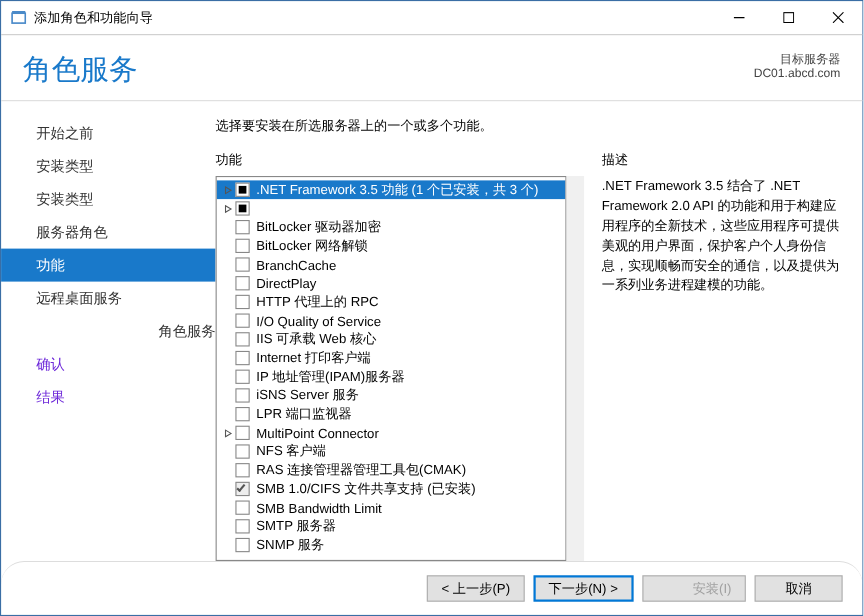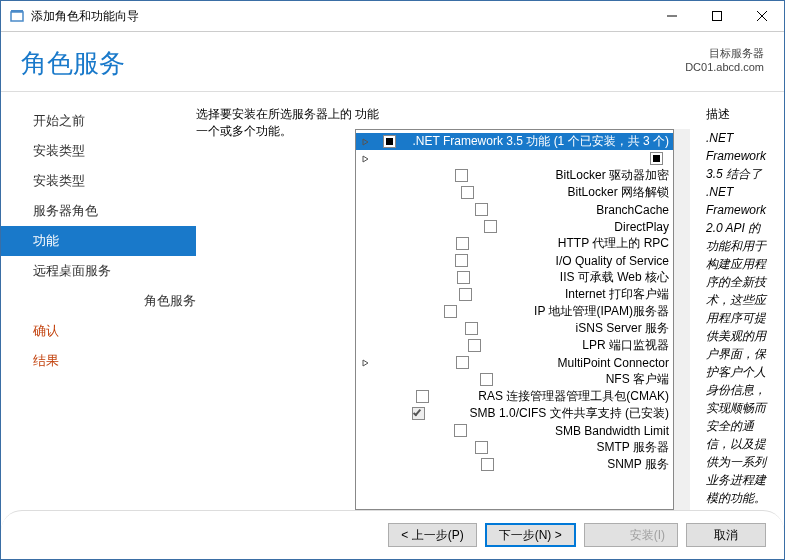--- a/index.html
+++ b/index.html
@@ -9,37 +9,37 @@
   .titlebar .title { flex: 1; font-size: 12px; }
   .win-btn { width: 45px; height: 28px; display: flex; align-items: center; justify-content: center; color: #000; }
   .header { display: flex; padding: 14px 20px 10px 20px; border-bottom: 1px solid #ddd; }
   .header h1 { margin: 0; font-weight: 300; font-size: 26px; color: #1979ca; flex: 1; }
   .target { text-align: right; font-size: 11px; color: #444; }
   .body { flex: 1; display: flex; min-height: 0; }
   .sidebar { width: 195px; padding-top: 14px; }
   .sidebar .item { padding: 6px 0 6px 32px; font-size: 13px; color: #333; cursor: pointer; }
   .sidebar .item.sub { padding-left: 48px; text-align: right; }
   .sidebar .item.selected { background: #1979ca; color: #fff; }
-  .sidebar .item.dim { color: #c2410c; }
-  .main { flex: 1; display: flex; padding: 14px 18px 0 0; min-width: 0; }
+  .sidebar .item.dim { color: #6d28d9; }
+  .main { flex: 1; display: flex; flex-direction: column; padding: 14px 18px 0 0; min-width: 0; }
   .instr { margin-bottom: 14px; font-size: 12px; }
   .cols { flex: 1; display: flex; gap: 16px; min-height: 0; }
   .col-left { width: 335px; display: flex; flex-direction: column; }
   .col-right { flex: 1; }
   .col-label { font-size: 12px; margin-bottom: 6px; }
   .listbox { flex: 1; border: 1px solid #888; overflow: auto; padding: 3px 0; background: #fff; }
-  .row { display: flex; align-items: center; padding: 0 4px 0 6px; height: 17px; font-size: 12px; white-space: nowrap; justify-content: space-between; }
+  .row { display: flex; align-items: center; padding: 0 4px 0 6px; height: 17px; font-size: 12px; white-space: nowrap; }
   .row.selected { background: #1979ca; color: #fff; }
   .tri { width: 9px; height: 10px; margin-right: 2px; display: inline-flex; align-items: center; justify-content: center; flex-shrink: 0; }
   .tri svg { display:block; }
   .chk { width: 13px; height: 13px; border: 1px solid #888; margin-right: 6px; flex-shrink: 0; background: #fff; display: inline-flex; align-items: center; justify-content: center; box-sizing: border-box; }
   .chk.indeterminate::after { content: ""; display: block; width: 7px; height: 7px; background: #000; }
   .chk.checked { background: #eee; position: relative; }
   .chk.checked::after { content: ""; position: absolute; left: 2px; top: 0px; width: 4px; height: 8px; border: solid #555; border-width: 0 2px 2px 0; transform: rotate(40deg); box-sizing: border-box; }
-  .desc { font-size: 12px; line-height: 1.5; font-style: italic; }
+  .desc { font-size: 12px; line-height: 1.5; }
   .footer { height: 48px; border-top: 1px solid #ddd; display: flex; align-items: center; justify-content: flex-end; gap: 8px; padding-right: 18px; border-radius: 21px; }
   .btn { min-width: 80px; height: 24px; border: 1px solid #adadad; background: #e1e1e1; font-size: 12px; padding: 0 12px; cursor: pointer; }
   .btn.primary { border: 2px solid #0078d7; }
   .btn:disabled { color: #a0a0a0; cursor: default; padding-left: 45px; }
   .sb-track { width: 16px; background: #f0f0f0; }
 </style>
 </head>
 <body>
 
 <div class="window">

